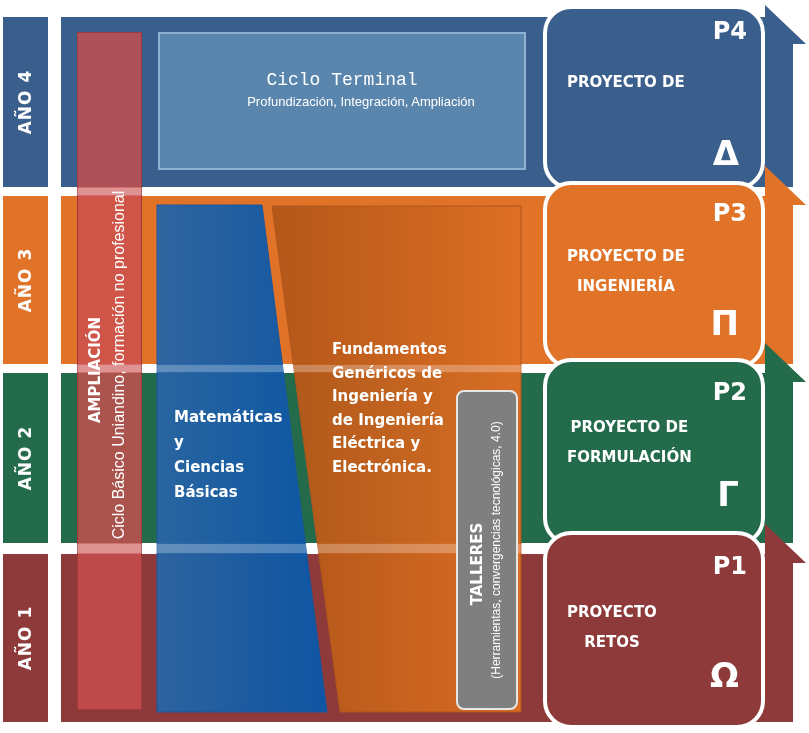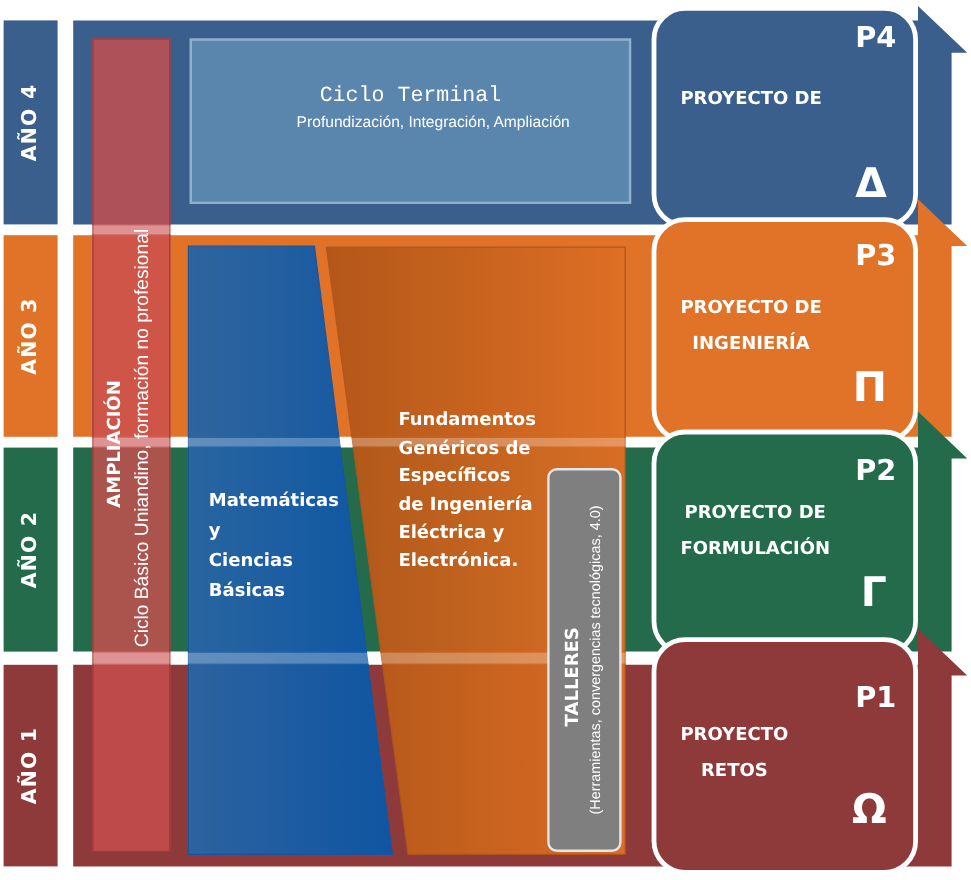--- a/index.html
+++ b/index.html
@@ -72,21 +72,21 @@
 <div class="abs" style="left:174px;top:405px;color:#fff;font-weight:bold;font-size:15px;line-height:25px;">
   <div>Matemáticas</div>
   <div>y</div>
   <div>Ciencias</div>
   <div>Básicas</div>
 </div>
 
 <div class="abs" style="left:332px;top:338px;color:#fff;font-weight:bold;font-size:15px;line-height:23.5px;">
   <div>Fundamentos</div>
   <div>Genéricos de</div>
-  <div>Específicos</div>
+  <div>Ingeniería y</div>
   <div>de Ingeniería</div>
   <div>Eléctrica y</div>
   <div>Electrónica.</div>
 </div>
 
 <div class="abs" style="left:456px;top:390px;width:62px;height:320px;background:#7f7f7f;border:2px solid #e6e6e6;border-radius:8px;box-sizing:border-box;"></div>
 <div class="rot" style="left:427px;top:555px;width:100px;height:18px;text-align:center;color:#fff;font-weight:bold;font-size:15px;transform:rotate(-90deg);">TALLERES</div>
 <div class="rot" style="left:347px;top:542px;width:300px;height:16px;text-align:center;color:#fff;font-family:'Liberation Sans',sans-serif;font-size:12px;transform:rotate(-90deg);">(Herramientas, convergencias tecnológicas, 4.0)</div>
 
 <div class="proj" style="top:5px;height:185px;background:#3b5f8c;">
@@ -109,19 +109,19 @@
 <div class="proj" style="top:358px;height:188px;background:#236b4b;padding-left:28px;">
   <div class="code" style="top:16px;">P2</div>
   <div class="title" style="top:50px;">
     <div>PROYECTO DE</div>
     <div>FORMULACIÓN</div>
   </div>
   <div class="sym" style="top:112px;">Γ</div>
 </div>
 
 <div class="proj" style="top:531px;height:198px;background:#8e3a3a;">
-  <div class="code" style="top:32px;">P1</div>
+  <div class="code" style="top:17px;">P1</div>
   <div class="title" style="top:62px;">
     <div>PROYECTO</div>
     <div>RETOS</div>
   </div>
   <div class="sym" style="top:120px;">Ω</div>
 </div>
 
 </body></html>

